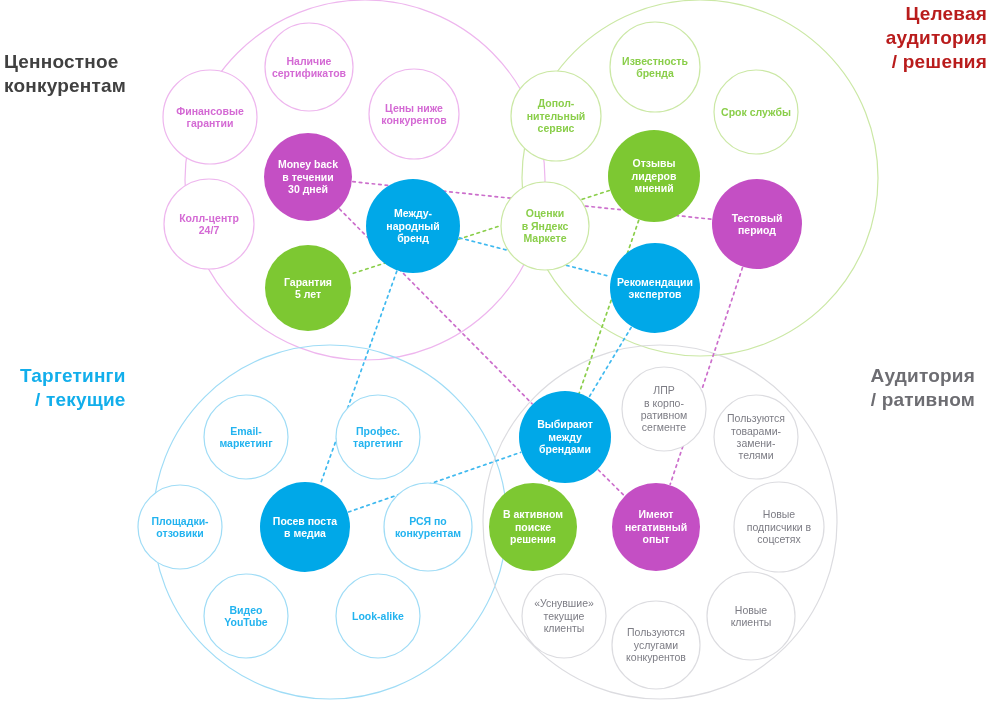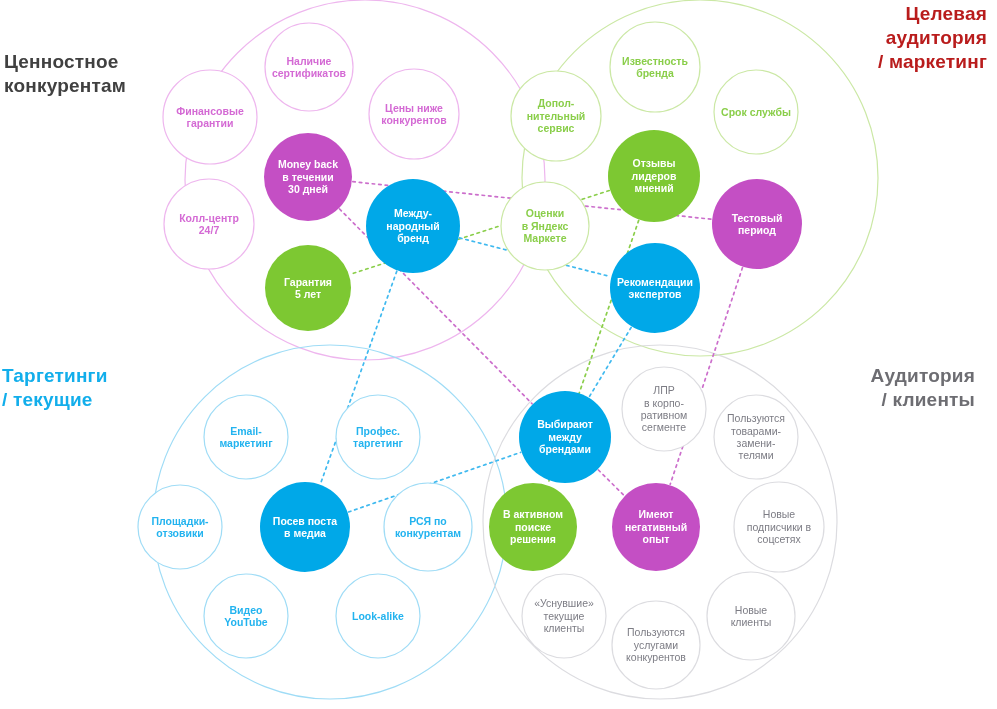--- a/index.html
+++ b/index.html
@@ -3,21 +3,21 @@
 <meta charset="utf-8">
 <style>
   html,body{margin:0;padding:0;background:#ffffff;}
   body{width:997px;height:709px;overflow:hidden;
        font-family:"Liberation Sans","DejaVu Sans",sans-serif;}
   #stage{position:relative;width:997px;height:709px;}
   #canvas{position:absolute;left:0;top:0;width:997px;height:709px;}
   .qtitle{position:absolute;font-weight:bold;font-size:19px;line-height:24px;letter-spacing:.2px;}
   .qtitle.tl{left:4px;top:2px;color:#404040;margin-top:48px;}
   .qtitle.tr{right:10px;top:2px;color:#b91c1c;text-align:right;}
-  .qtitle.bl{left:2px;top:364px;color:#12aeeb;}
+  .qtitle.bl{left:20px;top:364px;color:#12aeeb;text-align:right;}
   .qtitle.br{right:22px;top:364px;color:#6d6d72;text-align:right;}
   .qtitle span{display:block;}
   text{font-family:"Liberation Sans","DejaVu Sans",sans-serif;}
   .lbl-solid{fill:#ffffff;font-weight:bold;}
   .lbl-mg{fill:#d46ad4;font-weight:bold;}
   .lbl-gr{fill:#8ace4a;font-weight:bold;}
   .lbl-bl{fill:#22b3ef;font-weight:bold;}
   .lbl-gy{fill:#7c7c84;font-weight:normal;}
 </style>
 </head>
@@ -167,23 +167,23 @@
       </g>
     </svg>
 
   <div class="qtitle tl">
     <span>Ценностное</span>
     <span>конкурентам</span>
   </div>
   <div class="qtitle tr">
     <span>Целевая</span>
     <span>аудитория</span>
-    <span>/ маркетинг</span>
+    <span>/ решения</span>
   </div>
   <div class="qtitle bl">
     <span>Таргетинги</span>
     <span>/ текущие</span>
   </div>
   <div class="qtitle br">
     <span>Аудитория</span>
-    <span>/ клиенты</span>
+    <span>/ ративном</span>
   </div>
 </div>
 
 </body></html>

